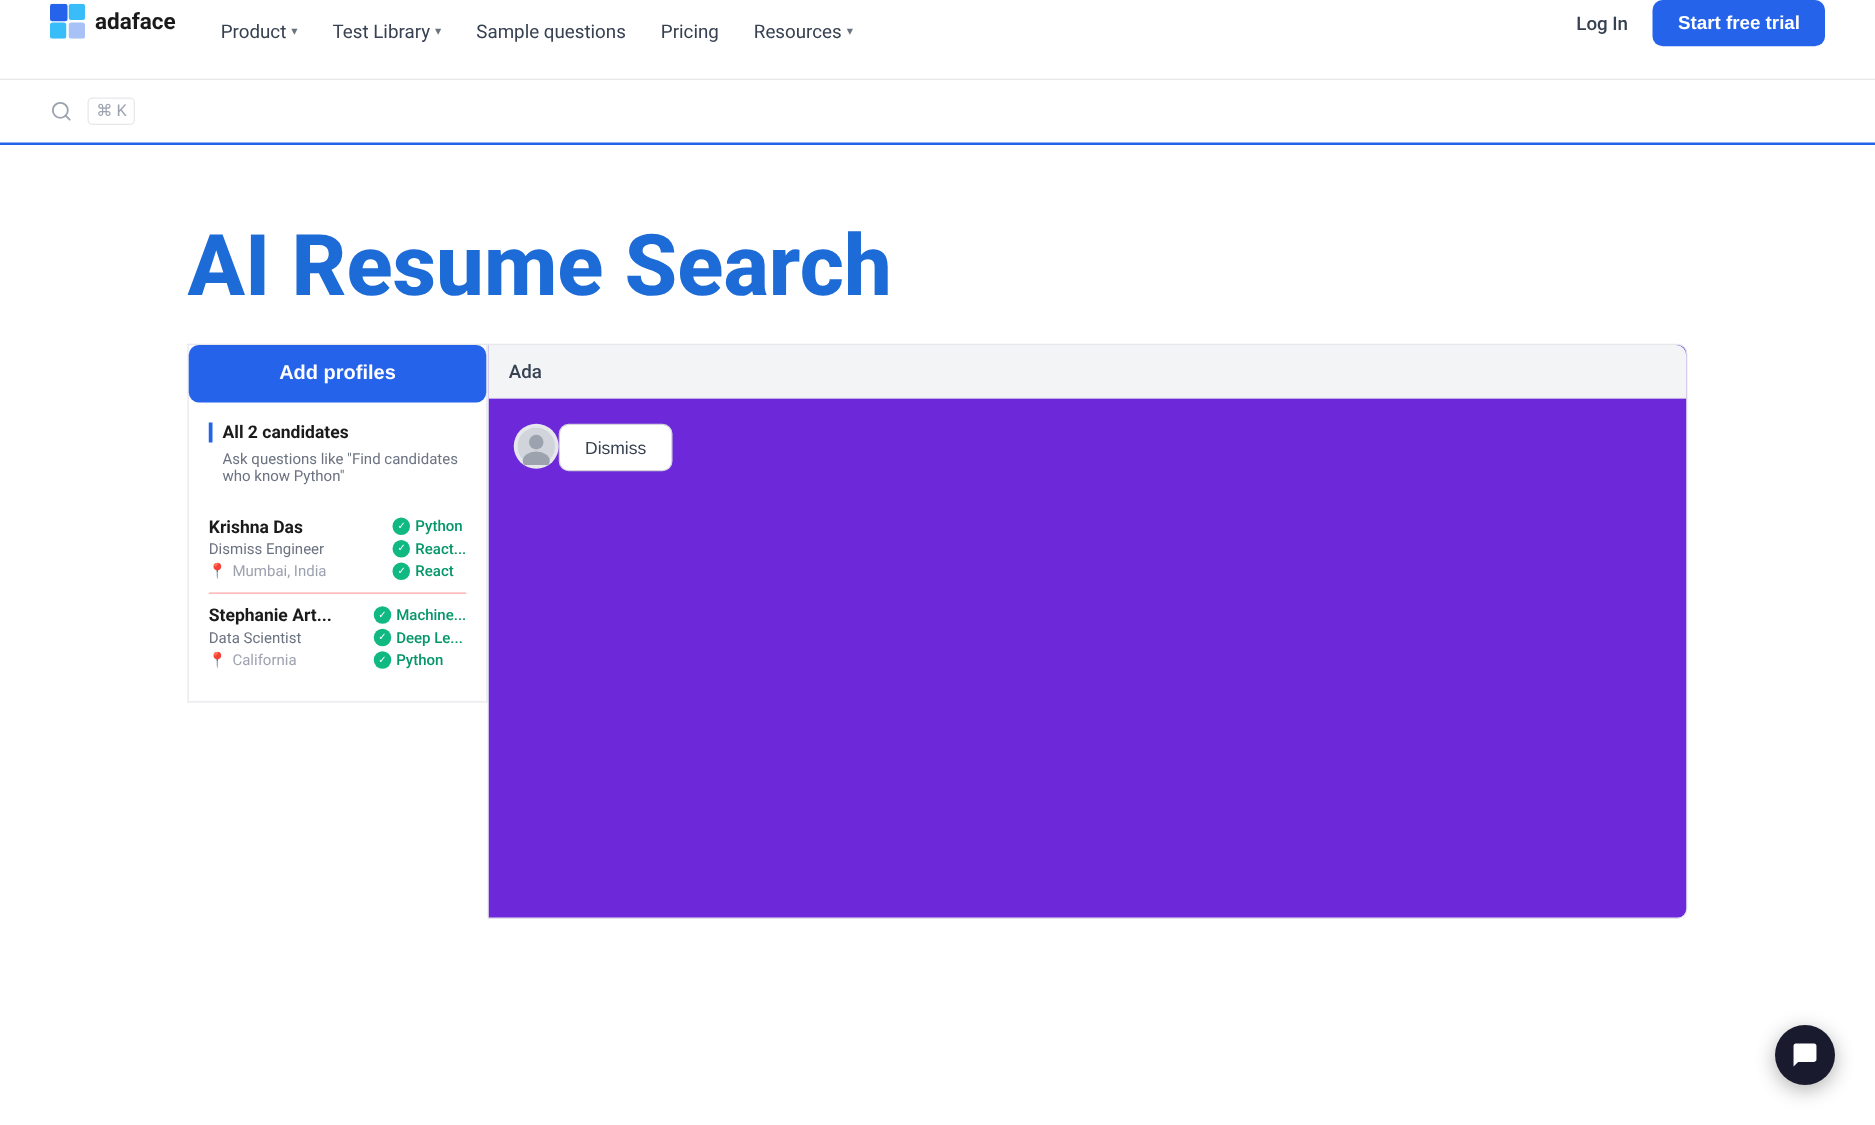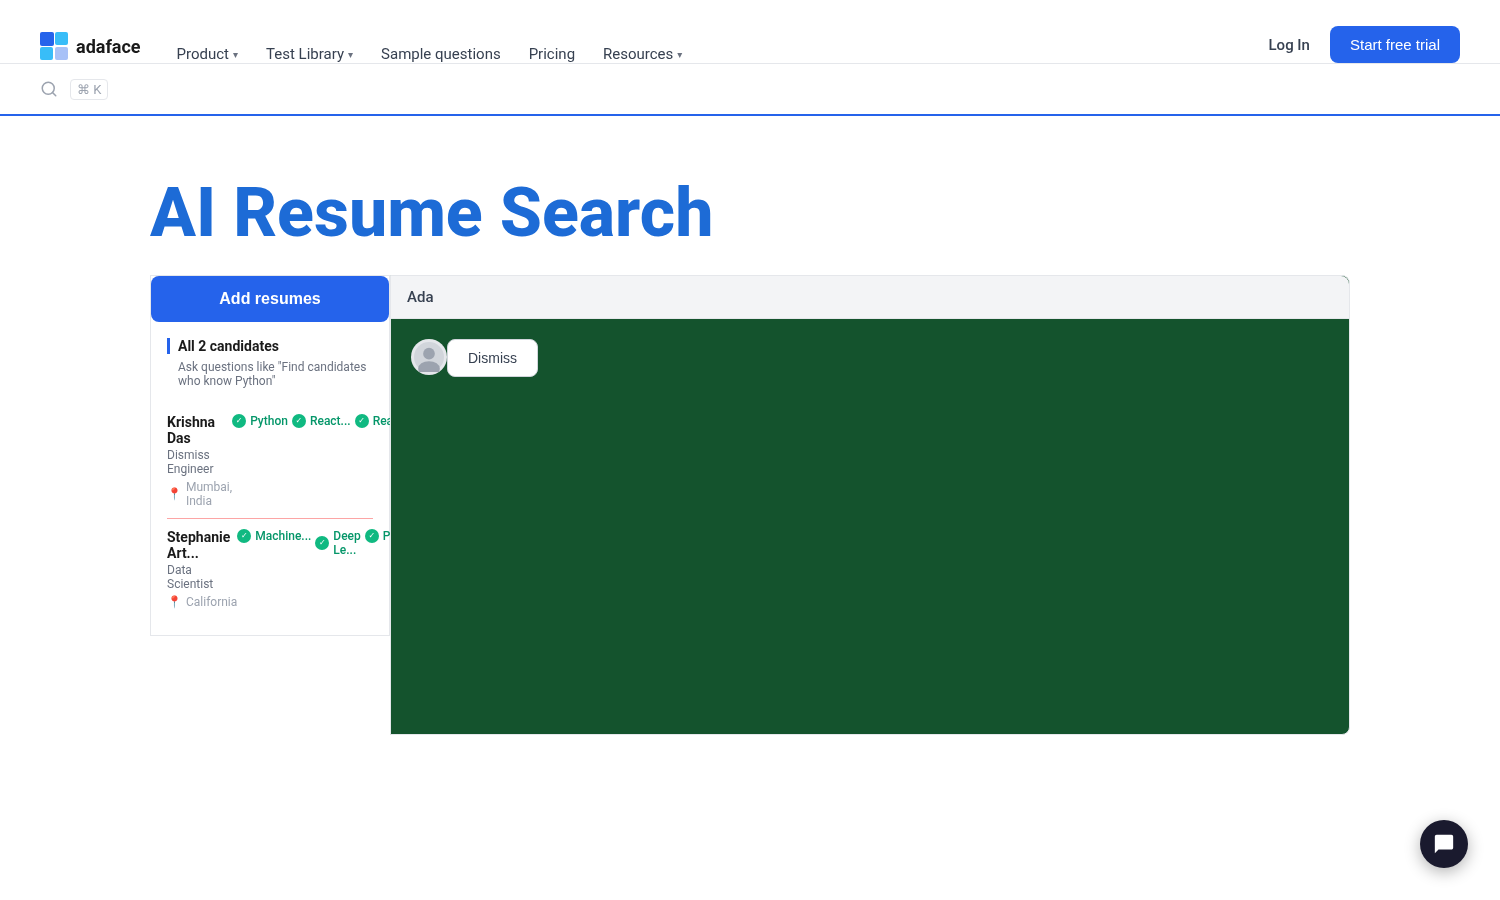--- a/index.html
+++ b/index.html
@@ -8,21 +8,21 @@
       background: #fff;
       color: #1a1a1a;
       width: 1500px;
       min-height: 900px;
       overflow-x: hidden;
     }
 
     
     nav {
       display: flex;
-      align-items: flex-end;
+      align-items: flex-start;
       justify-content: space-between;
       padding: 0 40px;
       height: 64px;
       border-bottom: 1px solid #e5e7eb;
       background: #fff;
     }
     .nav-left {
       display: flex;
       align-items: center;
       gap: 36px;
@@ -70,21 +70,21 @@
       text-decoration: none;
       font-weight: 500;
     }
     .trial-btn {
       background: #2563eb;
       color: #fff;
       border: none;
       border-radius: 8px;
       padding: 10px 20px;
       font-size: 15px;
-      font-weight: 400;
+      font-weight: 700;
       cursor: pointer;
     }
 
     
     .search-bar {
       display: flex;
       align-items: center;
       padding: 0 40px;
       height: 52px;
       border-bottom: 2px solid #2563eb;
@@ -216,21 +216,21 @@
     .candidate-location {
       font-size: 12px;
       color: #9ca3af;
       display: flex;
       align-items: center;
       gap: 4px;
     }
 
     .candidate-skills {
       display: flex;
-      flex-direction: row;
+      flex-direction: column;
       gap: 4px;
       align-items: flex-start;
     }
 
     .skill-tag {
       display: flex;
       align-items: center;
       gap: 4px;
       font-size: 12px;
       color: #059669;
@@ -251,21 +251,21 @@
       color: #fff;
       font-size: 8px;
       line-height: 1;
     }
 
     
     .right-panel {
       flex: 1;
       border: 1px solid #e5e7eb;
       border-radius: 0 8px 8px 0;
-      background: #14532d;
+      background: #6d28d9;
       min-height: 460px;
       display: flex;
       flex-direction: column;
     }
 
     .chat-header {
       background: #f3f4f6;
       padding: 12px 16px;
       border-bottom: 1px solid #e5e7eb;
       font-size: 15px;
@@ -396,21 +396,21 @@
   <span class="search-shortcut">⌘ K</span>
 </div>
 
 <div class="main-content">
   <h1 class="hero-title">AI Resume Search</h1>
 
   <div class="demo-area">
 
     <div class="left-panel">
       <div class="add-resumes-wrapper">
-        <button class="add-resumes-btn">Add resumes</button>
+        <button class="add-resumes-btn">Add profiles</button>
       </div>
       <div class="candidates-section">
         <div class="candidates-header">
           <span class="candidates-title">All 2 candidates</span>
         </div>
         <p class="candidates-hint">Ask questions like "Find candidates who know Python"</p>
 
         <div class="candidate-row">
           <div class="candidate-info">
             <div class="candidate-name">Krishna Das</div>

